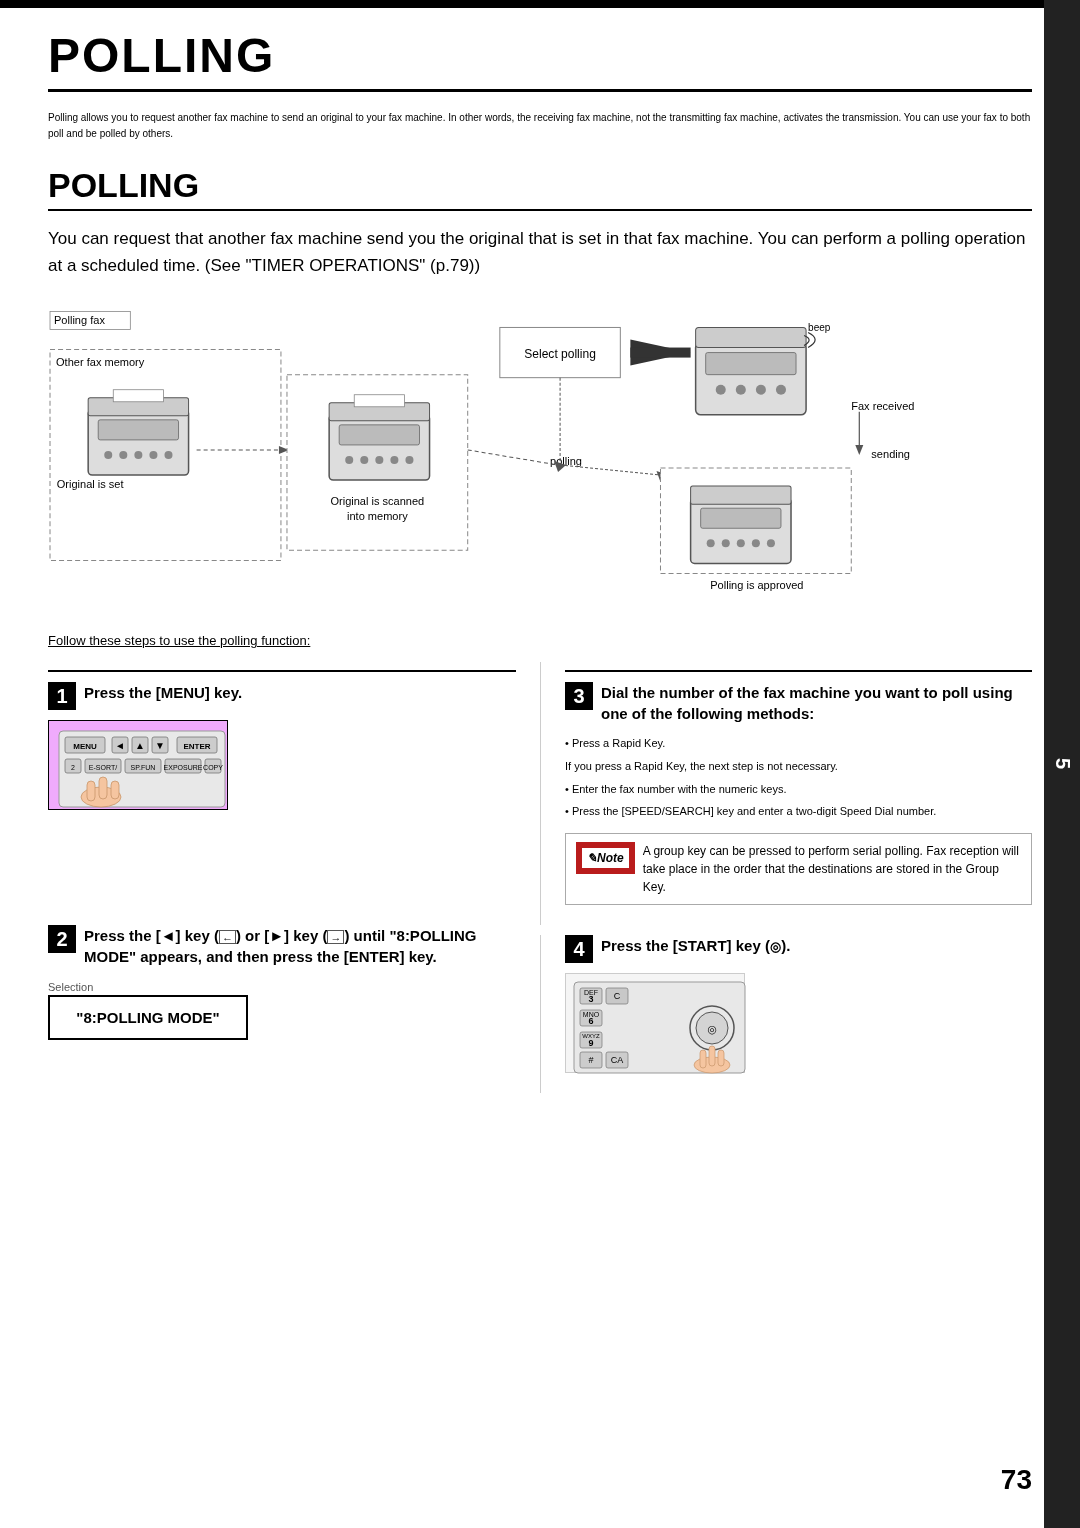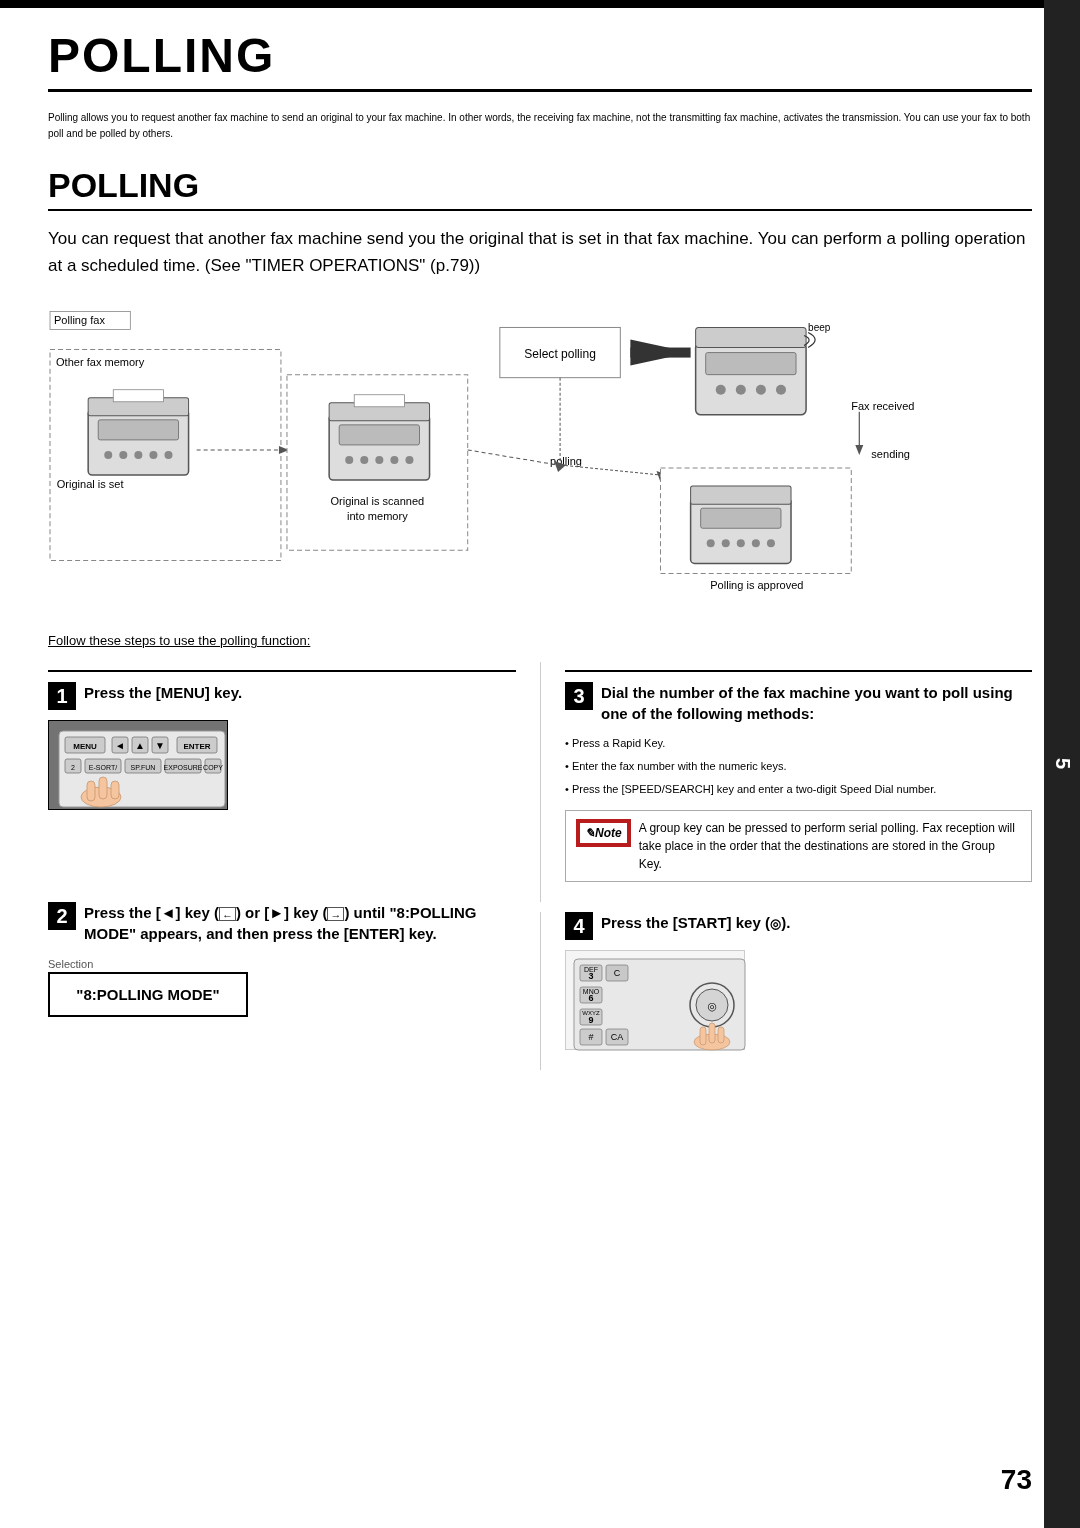--- a/index.html
+++ b/index.html
@@ -115,21 +115,21 @@
       line-height: 1.4;
     }
 
     .menu-image-box {
       border: 1px solid #000;
       padding: 8px;
       width: 180px;
       height: 90px;
       position: relative;
       margin-top: 8px;
-      background: #737373;
+      background: #f0abfc;
     }
 
     .selection-label {
       font-size: 11px;
       color: #555;
       margin-top: 14px;
       margin-bottom: 2px;
     }
 
     .polling-mode-box {
@@ -160,21 +160,21 @@
       font-size: 12px;
       line-height: 1.5;
       gap: 8px;
     }
 
     .note-label {
       font-size: 12px;
       font-style: italic;
       font-weight: bold;
       white-space: nowrap;
-      border: 4px solid #b91c1c;
+      border: 6px solid #b91c1c;
       padding: 1px 5px;
       background: #fff;
     }
 
     .step4-area {
       margin-top: 10px;
     }
 
     .start-key-image {
       border: 1px solid #ccc;
@@ -395,20 +395,21 @@
     <div class="step-right-col">
       <div class="divider-line"></div>
       <div class="step-header">
         <div class="step-number">3</div>
         <div class="step-title">
           <strong>Dial the number of the fax machine you want to poll using one of the following methods:</strong>
         </div>
       </div>
       <div class="step3-bullets">
         <p>• Press a Rapid Key.</p>
+        <p>If you press a Rapid Key, the next step is not necessary.</p>
         <p>• Enter the fax number with the numeric keys.</p>
         <p>• Press the [SPEED/SEARCH] key and enter a two-digit Speed Dial number.</p>
       </div>
 
       <div class="note-box">
         <div class="note-label">✎<em>Note</em></div>
         <div>A group key can be pressed to perform serial polling. Fax reception will take place in the order that the destinations are stored in the Group Key.</div>
       </div>
     </div>
 

